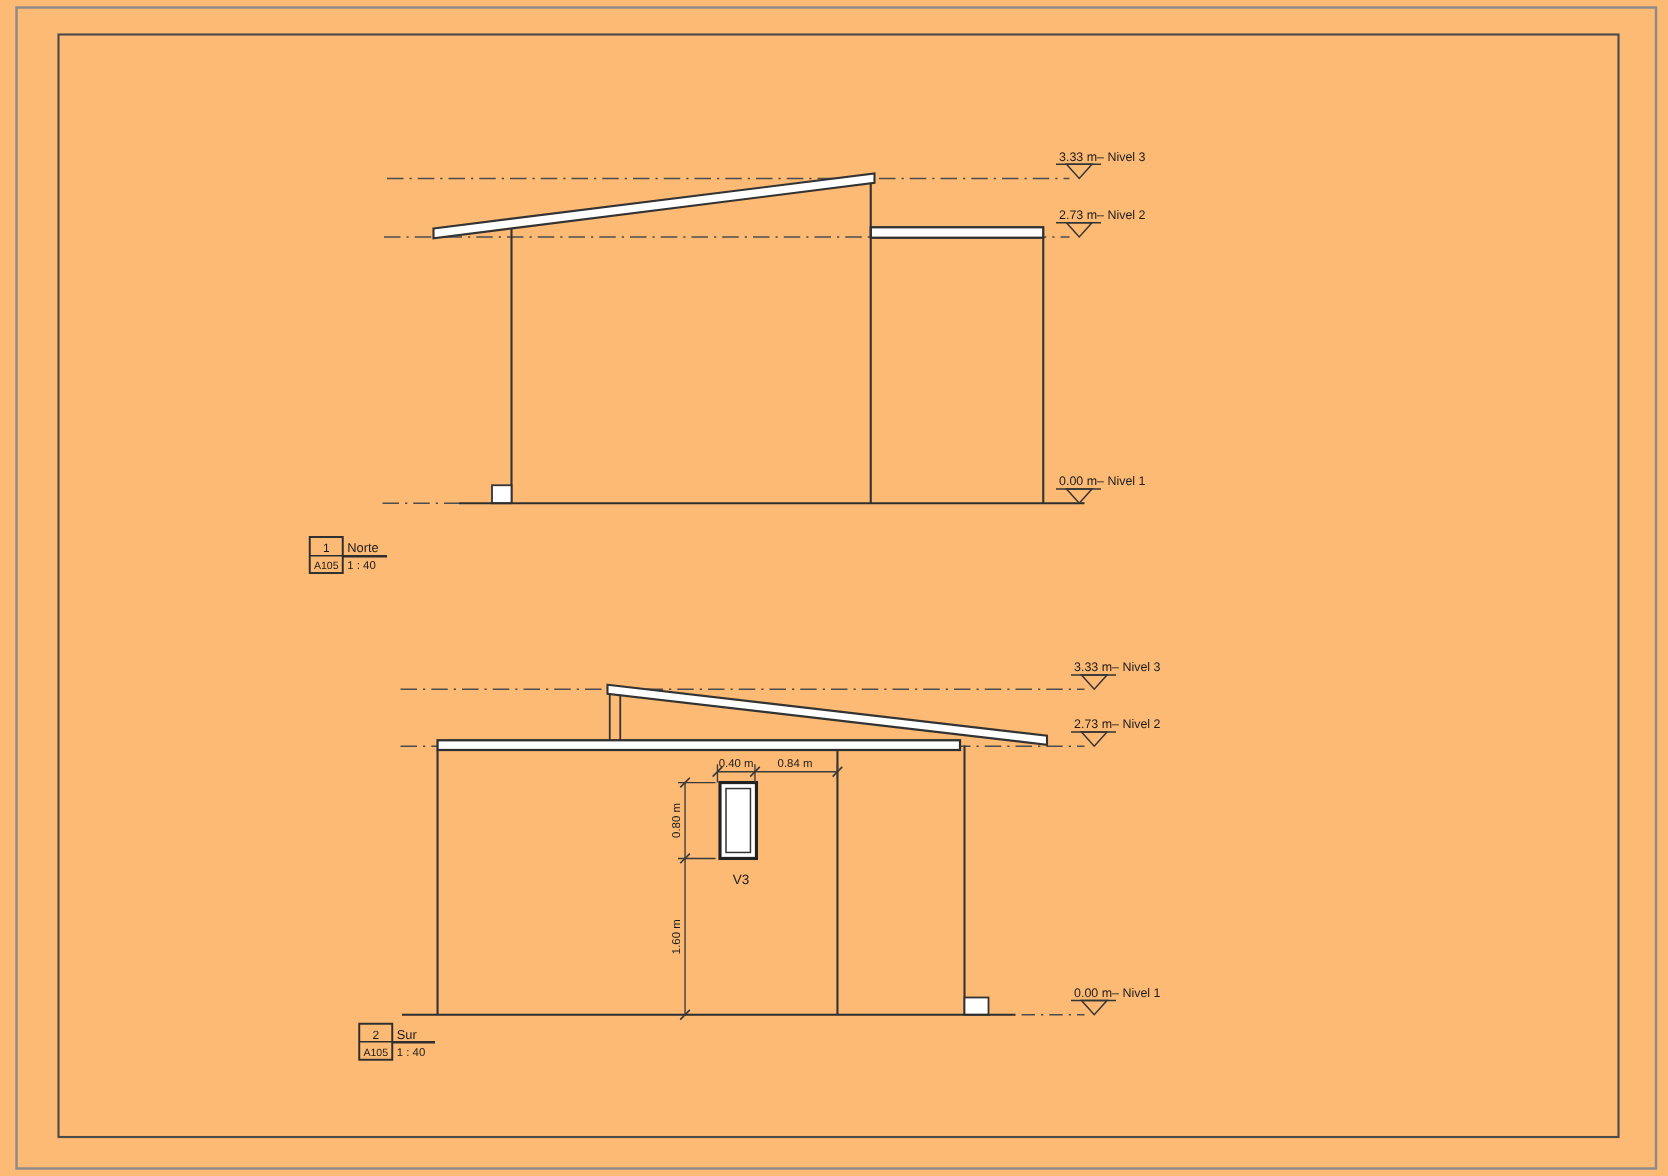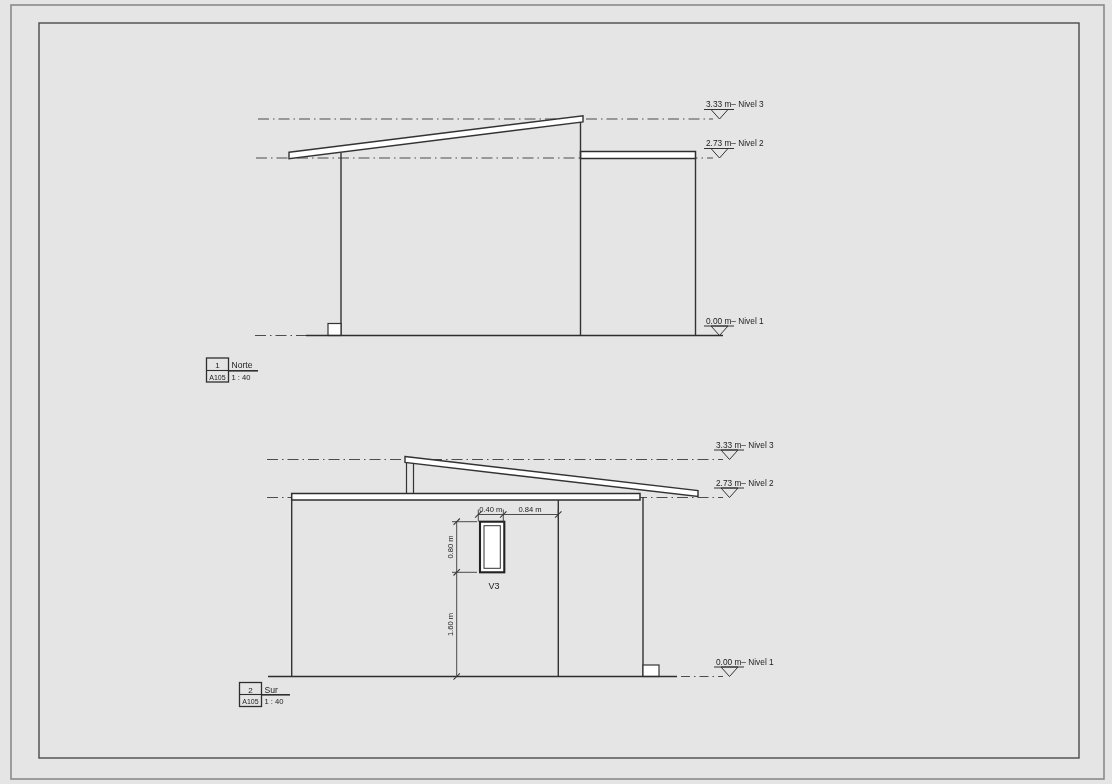--- a/index.html
+++ b/index.html
@@ -1,16 +1,16 @@
 <!DOCTYPE html>
 <html><head>
 <meta charset="utf-8">
 <style>
   html,body{margin:0;padding:0;background:#ffffff;}
-  .sheet{position:relative;width:1112px;height:784px;background:#e5e5e5;overflow:hidden;
+  .sheet{position:relative;width:1112px;height:784px;background:#fdba74;overflow:hidden;
          font-family:"Liberation Sans", sans-serif;}
   svg{position:absolute;left:0;top:0;}
   text{fill:#1c1c1c;font-family:"Liberation Sans", sans-serif;}
   .lvl-txt{font-size:8.3px;}
   .dim-txt{font-size:7.6px;}
   .tb-num{font-size:8px;}
   .tb-ref{font-size:7px;}
   .tb-name{font-size:8.6px;}
   .tb-scale{font-size:7.6px;}
   .win-tag{font-size:9px;}

